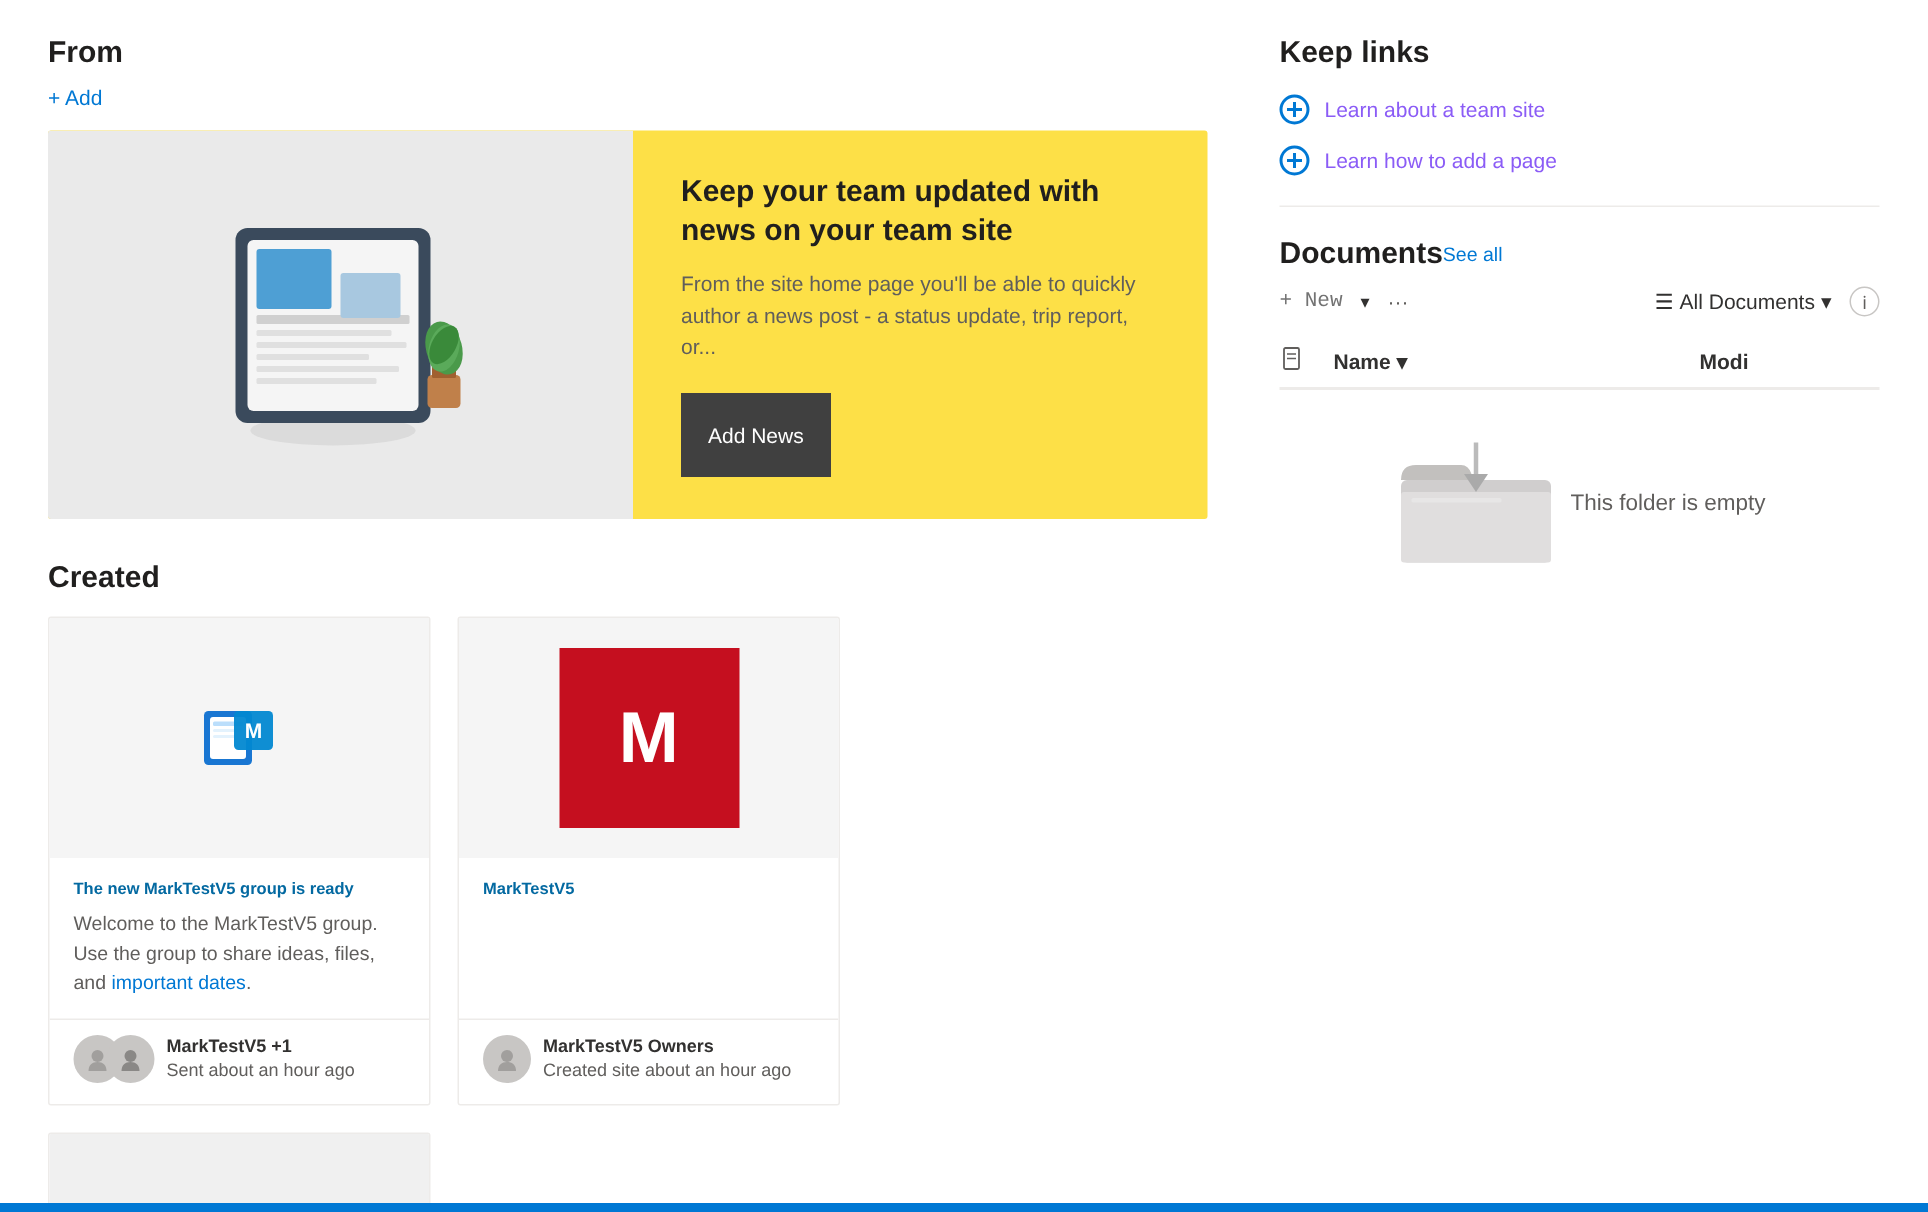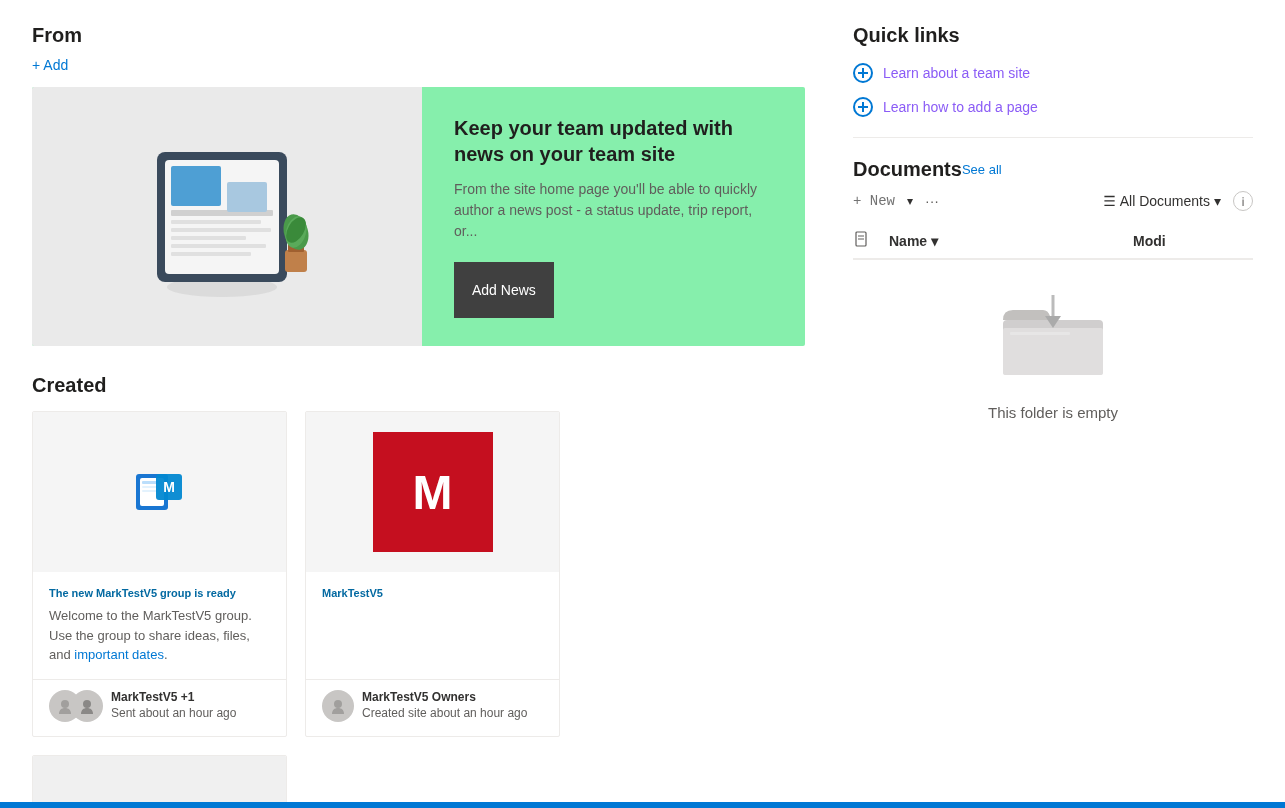--- a/index.html
+++ b/index.html
@@ -42,21 +42,21 @@
       cursor: pointer;
       background: none;
       border: none;
       padding: 0;
       margin-bottom: 14px;
     }
 
     .news-card {
       display: flex;
       flex-direction: row;
-      background: #86efac;
+      background: #fde047;
       border-radius: 2px;
       overflow: hidden;
       max-width: 820px;
     }
     .news-illustration {
       width: 390px;
       min-height: 210px;
       background: #eaeaea;
       display: flex;
       align-items: center;
@@ -329,25 +329,25 @@
       font-size: 14px;
       font-weight: 600;
     }
     .col-icon { width: 36px; }
     .col-name { flex: 1; display: flex; align-items: center; gap: 4px; cursor: pointer; }
     .col-modified { width: 120px; text-align: left; }
 
     
     .empty-folder {
       display: flex;
-      flex-direction: column;
+      flex-direction: row;
       align-items: center;
       justify-content: center;
       padding: 30px 20px;
-      gap: 24px;
+      gap: 8px;
     }
     .empty-text {
       font-size: 15px;
       color: #605e5c;
       font-weight: 500;
     }
 
     
     .bottom-bar {
       position: fixed;
@@ -480,21 +480,21 @@
         </div>
 
       </div>
 
     </div>
   </div>
 
   <div class="right-col">
 
     <div>
-      <h2 class="quick-links-title">Quick links</h2>
+      <h2 class="quick-links-title">Keep links</h2>
 
       <div class="quick-link-item">
         <div class="globe-icon"></div>
         <span class="quick-link-text">Learn about a team site</span>
       </div>
 
       <div class="quick-link-item">
         <div class="globe-icon"></div>
         <span class="quick-link-text">Learn how to add a page</span>
       </div>

